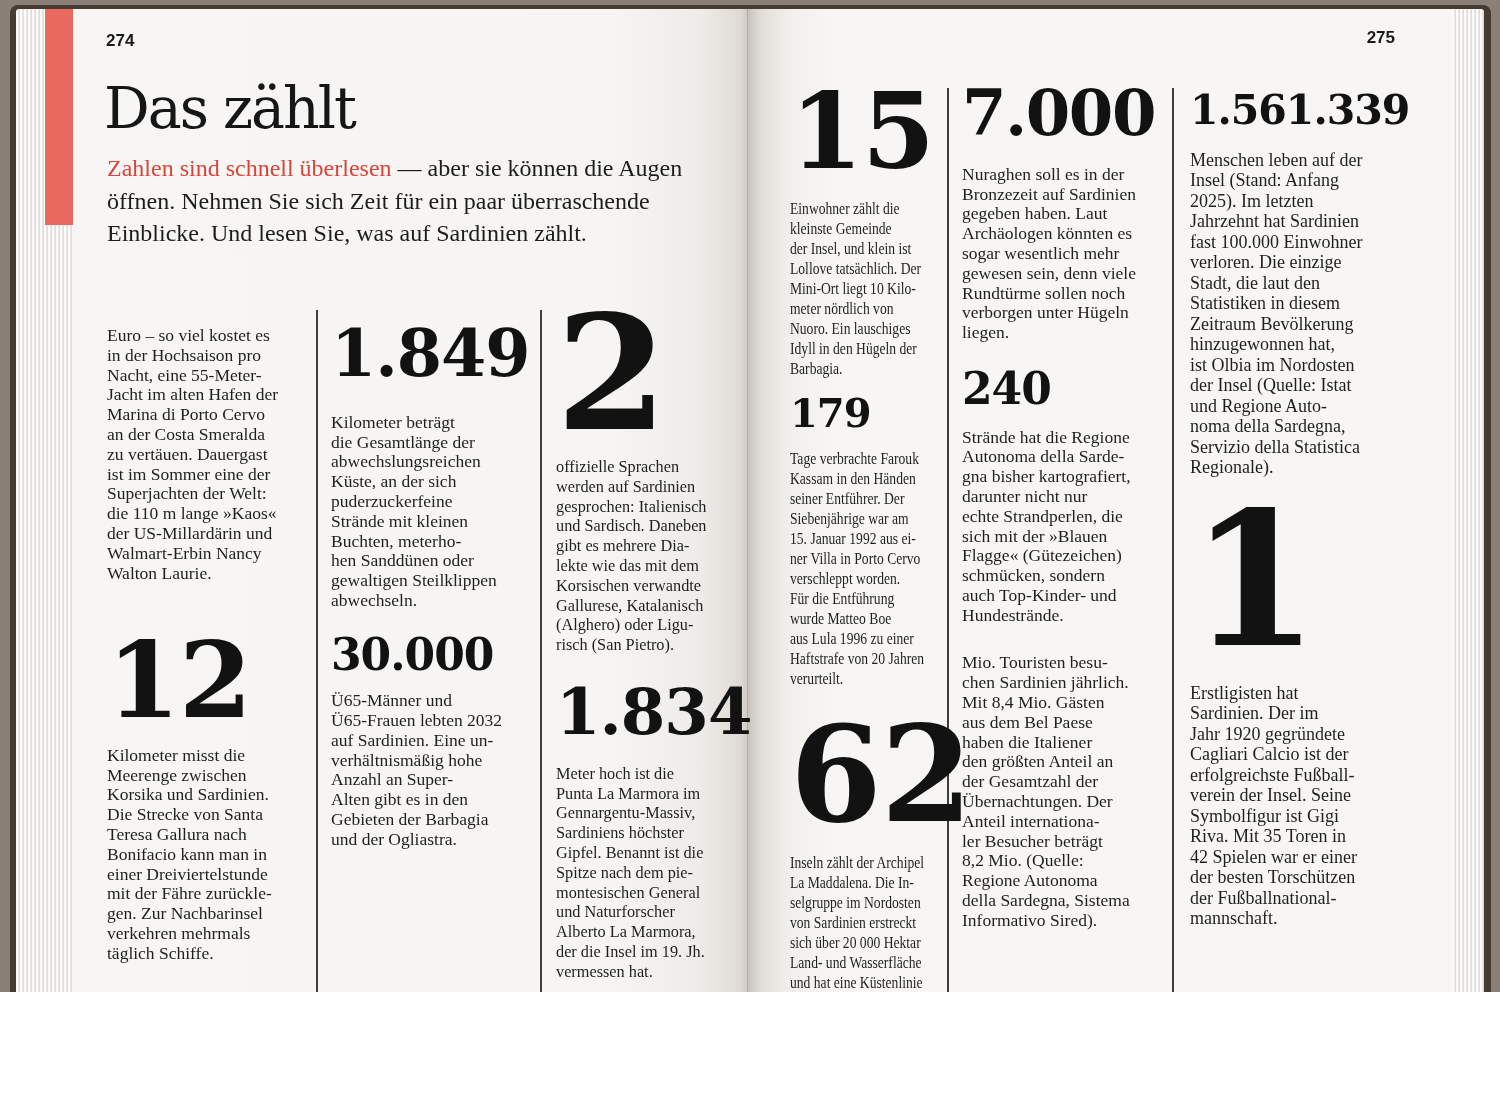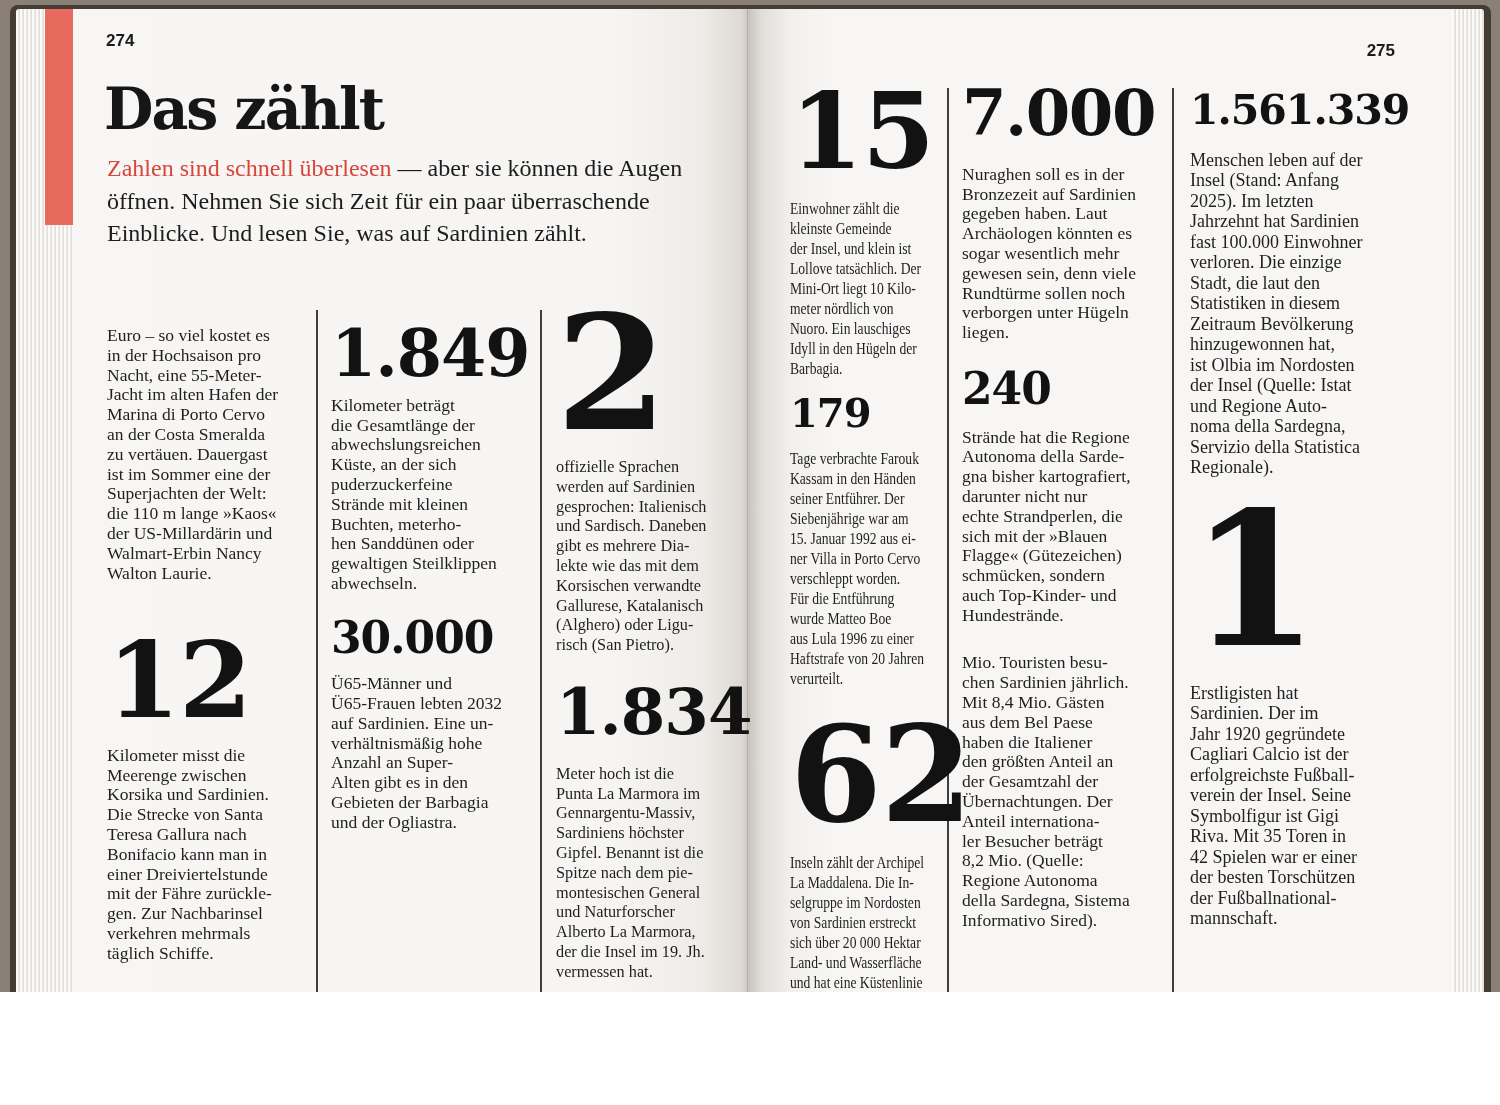--- a/index.html
+++ b/index.html
@@ -14,21 +14,21 @@
   .page{position:absolute;top:9px;height:1078px;}
   .page-left{left:72px;width:676px;
     background:linear-gradient(90deg,#f7f6f4 0%,#f6f5f3 80%,#eeece9 93%,#ded9d4 99%,#ccc8c2 100%);}
   .page-right{left:748px;width:704px;
     background:linear-gradient(90deg,#c7c3bd 0%,#e2dfda 2%,#f1f0ed 6%,#f7f6f4 12%,#f7f6f4 100%);}
   .spine-line{position:absolute;left:747px;top:9px;width:1px;height:1078px;background:#b3aea7;}
   .accent-bar{position:absolute;left:45px;top:9px;width:28px;height:216px;z-index:4;}
   .bottom-edge{position:absolute;left:16px;top:1079px;z-index:3;}
   .pagenum{position:absolute;z-index:5;font-family:"Liberation Sans",sans-serif;
            font-weight:700;font-size:17px;color:#1b1b1b;}
-  .title{position:absolute;z-index:5;margin:0;font-family:"DejaVu Serif",serif;font-weight:700;
+  .title{position:absolute;z-index:5;margin:0;font-family:"DejaVu Serif",serif;font-weight:400;
          font-size:57px;letter-spacing:-2px;color:#161616;line-height:1;}
   .intro{position:absolute;z-index:5;margin:0;font-size:24px;line-height:1.36;color:#1d1d1d;}
   .intro .hl{font-weight:400;}
   .vline{position:absolute;z-index:5;width:2px;background:#3e3e3e;}
   .col{position:absolute;z-index:5;}
   .num{font-family:"DejaVu Serif",serif;font-weight:700;color:#121212;line-height:0.92;
        letter-spacing:-1px;white-space:nowrap;}
   .num-huge{line-height:0.85;}
   .para{white-space:pre-line;color:#1f1f1f;}
   .body-l{font-size:17.5px;line-height:19.8px;}
@@ -87,21 +87,21 @@
 Bonifacio kann man in
 einer Dreiviertelstunde
 mit der Fähre zurückle-
 gen. Zur Nachbarinsel
 verkehren mehrmals
 täglich Schiffe.</div>
   </div>
 
   <div class="col" style="left:331px;top:324px;width:200px">
     <div class="num" style="font-size:65px">1.849</div>
-    <div class="para body-l" style="margin-top:12px">Kilometer beträgt
+    <div class="para body-l" style="margin-top:29px">Kilometer beträgt
 die Gesamtlänge der
 abwechslungsreichen
 Küste, an der sich
 puderzuckerfeine
 Strände mit kleinen
 Buchten, meterho-
 hen Sanddünen oder
 gewaltigen Steilklippen
 abwechseln.</div>
     <div class="num" style="font-size:44px;margin-top:24px">30.000</div>
@@ -134,21 +134,21 @@
 Sardiniens höchster
 Gipfel. Benannt ist die
 Spitze nach dem pie-
 montesischen General
 und Naturforscher
 Alberto La Marmora,
 der die Insel im 19. Jh.
 vermessen hat.</div>
   </div>
 
-  <div class="pagenum" style="left:1325px;top:41px;width:70px;text-align:right">275</div>
+  <div class="pagenum" style="left:1325px;top:28px;width:70px;text-align:right">275</div>
 
   <div class="vline" style="left:947px;top:88px;height:952px"></div>
   <div class="vline" style="left:1172px;top:88px;height:952px"></div>
 
   <div class="col" style="left:790px;top:84px;width:200px">
     <div class="num" style="font-size:105px;line-height:0.9">15</div>
     <div class="para body-sm" style="margin-top:20px;width:200px">Einwohner zählt die
 kleinste Gemeinde
 der Insel, und klein ist
 Lollove tatsächlich. Der

